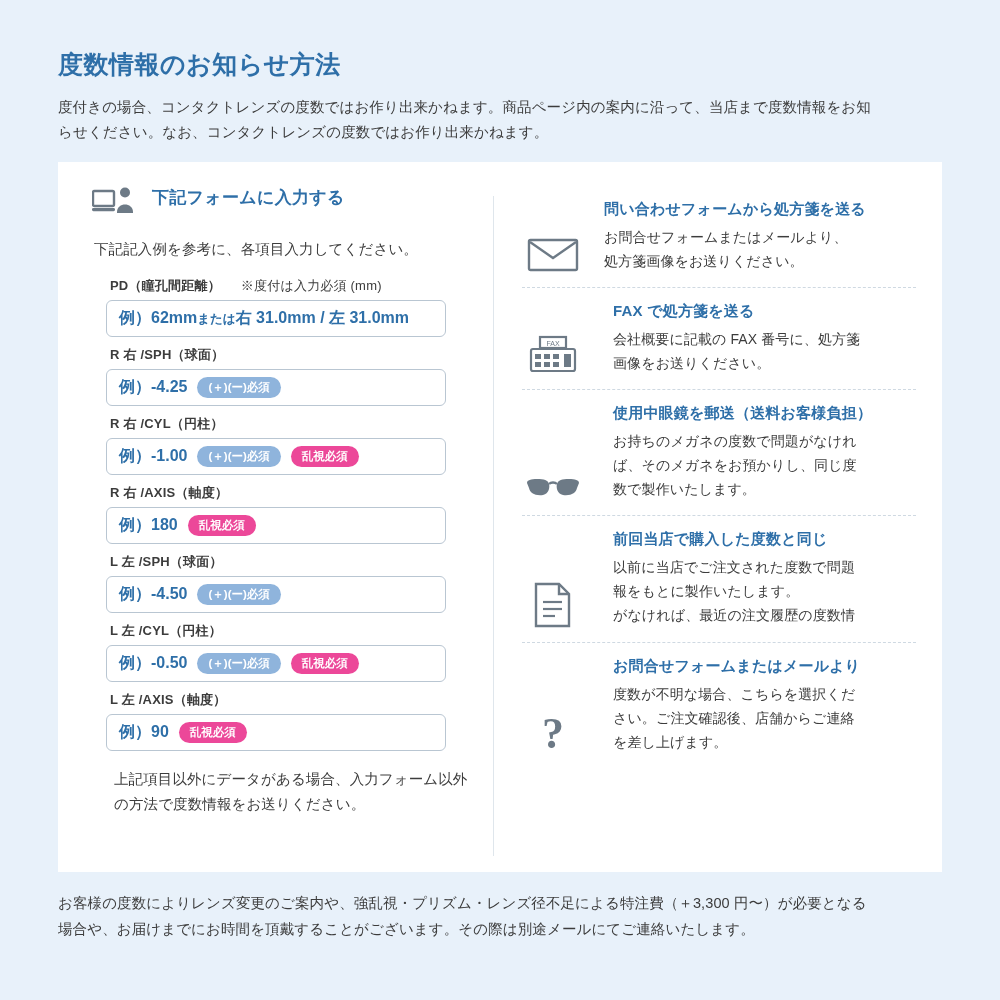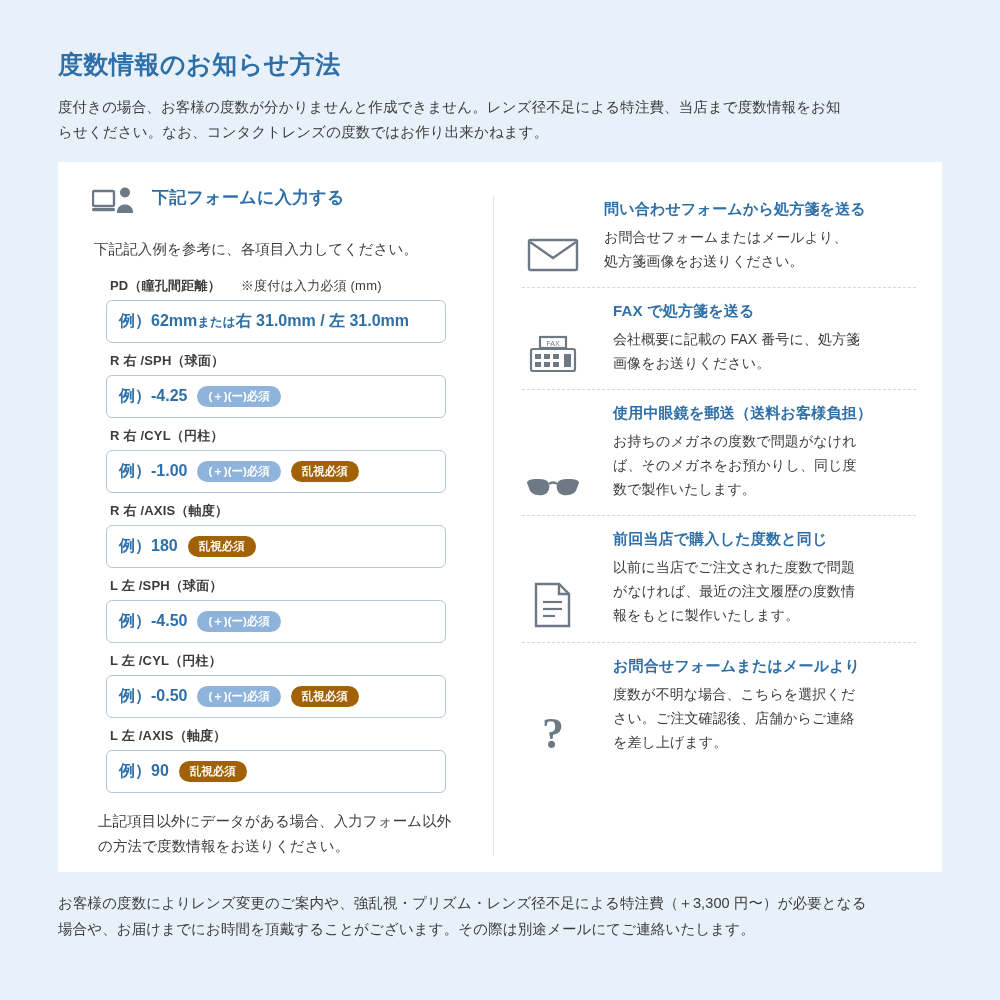--- a/index.html
+++ b/index.html
@@ -86,21 +86,21 @@
     font-weight: bold;
     margin: 0 0 5px 18px;
     letter-spacing: 0.2px;
   }
   .field-label .thin {
     font-weight: normal;
     margin-left: 20px;
   }
   .input-box {
     box-sizing: border-box;
-    height: 43px;
+    height: 37px;
     border: 1px solid #b9c6d2;
     border-radius: 6px;
     background: #fff;
     display: flex;
     align-items: center;
     padding: 0 12px;
     margin-left: 14px;
     width: 340px;
     gap: 10px;
   }
@@ -118,26 +118,26 @@
     display: inline-block;
     border-radius: 11px;
     font-size: 11.5px;
     font-weight: bold;
     color: #ffffff;
     padding: 4px 11px;
     line-height: 1.1;
     white-space: nowrap;
   }
   .tag.blue { background: #8fb4dc; }
-  .tag.tan  { background: #a16207; }
+  .tag.tan  { background: #ec4899; }
   .left-note {
     font-size: 14.5px;
     line-height: 1.75;
     color: #3c3c3c;
-    margin: 16px 0 0 6px;
+    margin: 16px 0 0 22px;
     letter-spacing: 0.1px;
   }
   
   .r-item {
     display: flex;
     gap: 20px;
     padding: 14px 0 14px 0;
     align-items: flex-end;
   }
   .r-item + .r-item {
@@ -176,21 +176,21 @@
   }
 </style>
 </head>
 <body>
 
 <div class="page">
 
   <h1 class="page-title">度数情報のお知らせ方法</h1>
 
   <div class="intro">
-    <div>度付きの場合、お客様の度数が分かりませんと作成できません。レンズ径不足による特注費、当店まで度数情報をお知</div>
+    <div>度付きの場合、コンタクトレンズの度数ではお作り出来かねます。商品ページ内の案内に沿って、当店まで度数情報をお知</div>
     <div>らせください。なお、コンタクトレンズの度数ではお作り出来かねます。</div>
   </div>
 
   <div class="card">
 
     <div class="col-left">
 
       <div class="left-head">
         <span class="icon">
           <svg width="46" height="34" viewBox="0 0 46 34">
@@ -354,22 +354,22 @@
             <path d="M26 2 V12 H36" fill="none" stroke="#6d7a86" stroke-width="2.4"></path>
             <line x1="10" y1="20" x2="29" y2="20" stroke="#6d7a86" stroke-width="2.2"></line>
             <line x1="10" y1="27" x2="29" y2="27" stroke="#6d7a86" stroke-width="2.2"></line>
             <line x1="10" y1="34" x2="22" y2="34" stroke="#6d7a86" stroke-width="2.2"></line>
           </svg>
         </div>
         <div class="r-text">
           <div class="r-title">前回当店で購入した度数と同じ</div>
           <div class="r-body">
             <div>以前に当店でご注文された度数で問題</div>
+            <div>報をもとに製作いたします。</div>
             <div>がなければ、最近の注文履歴の度数情</div>
-            <div>報をもとに製作いたします。</div>
           </div>
         </div>
       </div>
 
       <div class="r-item">
         <div class="r-icon">
           <svg width="40" height="46" viewBox="0 0 40 46">
             <text x="20" y="40" font-size="44" font-weight="bold" font-family="Liberation Serif, serif" fill="#6d7a86" text-anchor="middle">?</text>
           </svg>
         </div>

